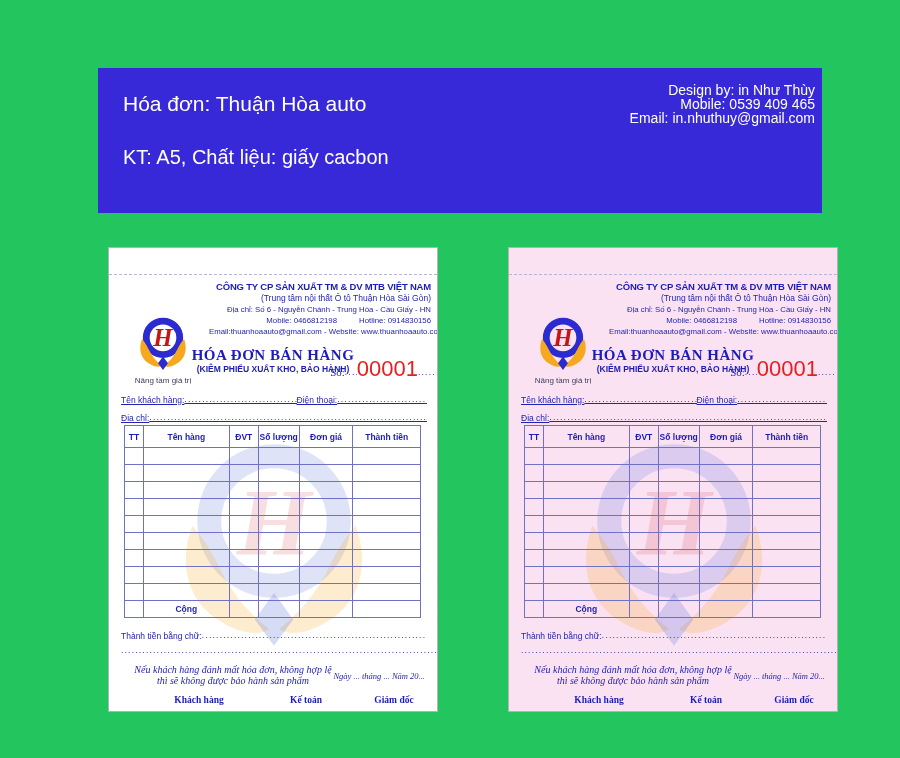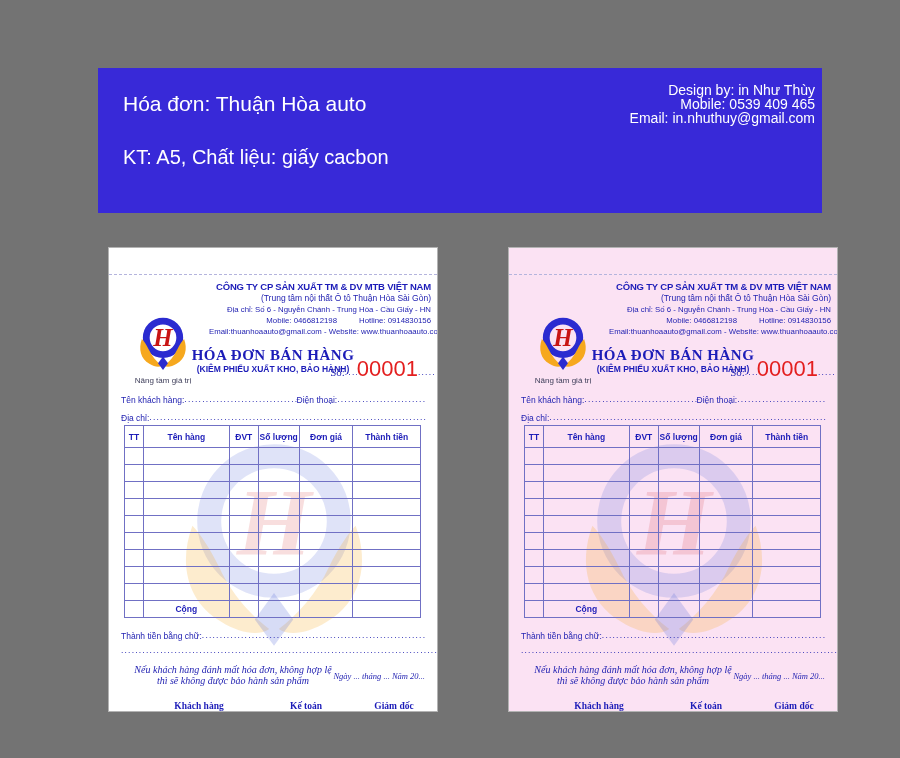--- a/index.html
+++ b/index.html
@@ -1,18 +1,18 @@
 <!DOCTYPE html>
 <html><head>
 <meta charset="utf-8">
 <style>
   * { margin:0; padding:0; box-sizing:border-box; }
   html,body { width:900px; height:758px; background:#ffffff; overflow:hidden;
               font-family:"Liberation Sans","DejaVu Sans",sans-serif; }
-  .stage { position:relative; width:900px; height:758px; background:#737373; }
+  .stage { position:relative; width:900px; height:758px; background:#22c55e; }
 
   
   .banner { position:absolute; left:98px; top:68px; width:724px; height:145px;
             background:#3829d8; color:#ffffff; }
   .banner-title { position:absolute; left:25px; top:24px; font-size:21px; }
   .banner-specs { position:absolute; left:25px; top:76px; font-size:20px; line-height:27px; }
   .banner-contact { position:absolute; right:7px; top:15px; text-align:right;
                     font-size:14px; line-height:14px; }
 
   
@@ -42,21 +42,21 @@
   .doc-sub   { font-family:Liberation Sans, sans-serif; font-weight:bold;
                font-size:8.5px; line-height:13px; color:#1c1cb8; }
   .so-block { position:absolute; right:3px; top:1px; display:flex; align-items:flex-end; height:30px; }
   .so-label { font-family:"Liberation Serif","DejaVu Serif",serif; font-size:11px; line-height:12px; }
   .so-number { font-size:22px; line-height:19px; color:#e31f1f; letter-spacing:0; }
   .dots { display:inline-block; overflow:hidden; white-space:nowrap; font-size:8.5px;
           line-height:11px; letter-spacing:1.2px; color:#2323b2; }
   .so-dots-a { width:12px; } .so-dots-b { width:16px; }
 
   .cust { margin:6px 10px 0 12px; font-size:8.5px; }
-  .cust-row { display:flex; align-items:flex-end; height:18px; white-space:nowrap; }
+  .cust-row { display:flex; align-items:flex-end; height:18px; white-space:nowrap;text-decoration:underline; }
   .cust-row .lead { flex:1; }
   .cust-row .lead-a { flex:1.25; }
 
   table.items { border-collapse:collapse; margin:2px 17px 0 15px; width:297px;
                 table-layout:fixed; background:transparent; }
   table.items th, table.items td { border:1px solid #7070c4; padding:0; }
   table.items th { height:22px; font-size:8.5px; font-weight:bold; color:#1c1cb8; text-align:center; }
   table.items td { height:17px; }
   .total-label { font-size:8.5px; font-weight:bold; text-align:center; color:#1c1cb8; }
 
@@ -64,21 +64,21 @@
   .amount-row { display:flex; align-items:flex-end; height:13px; white-space:nowrap; }
   .amount-row .lead { flex:1; }
   .amount-dots2 { margin:4px 10px 0 12px; height:12px; overflow:hidden; }
 
   .footer { position:relative; margin:1px 10px 0 12px; height:32px; }
   .note { position:absolute; left:3px; top:2px; width:218px; text-align:center;
           font-family:"Liberation Serif","DejaVu Serif",serif; font-style:italic;
           font-size:10px; line-height:11px; }
   .date-line { position:absolute; right:2px; top:9px;
                font-family:Liberation Serif, serif; font-style:italic; font-size:8.5px; }
-  .signs { position:relative; height:14px; margin-top:7px;
+  .signs { position:relative; height:14px; margin-top:1px;
            font-family:"Liberation Serif","DejaVu Serif",serif; font-weight:bold; font-size:9.5px; color:#1c1cb8; }
   .signs span { position:absolute; transform:translateX(-50%); white-space:nowrap; }
   .sign-1 { left:90px; } .sign-2 { left:197px; } .sign-3 { left:285px; }
 </style>
 </head>
 <body>
 
 <div class="stage">
 
   <div class="banner">

